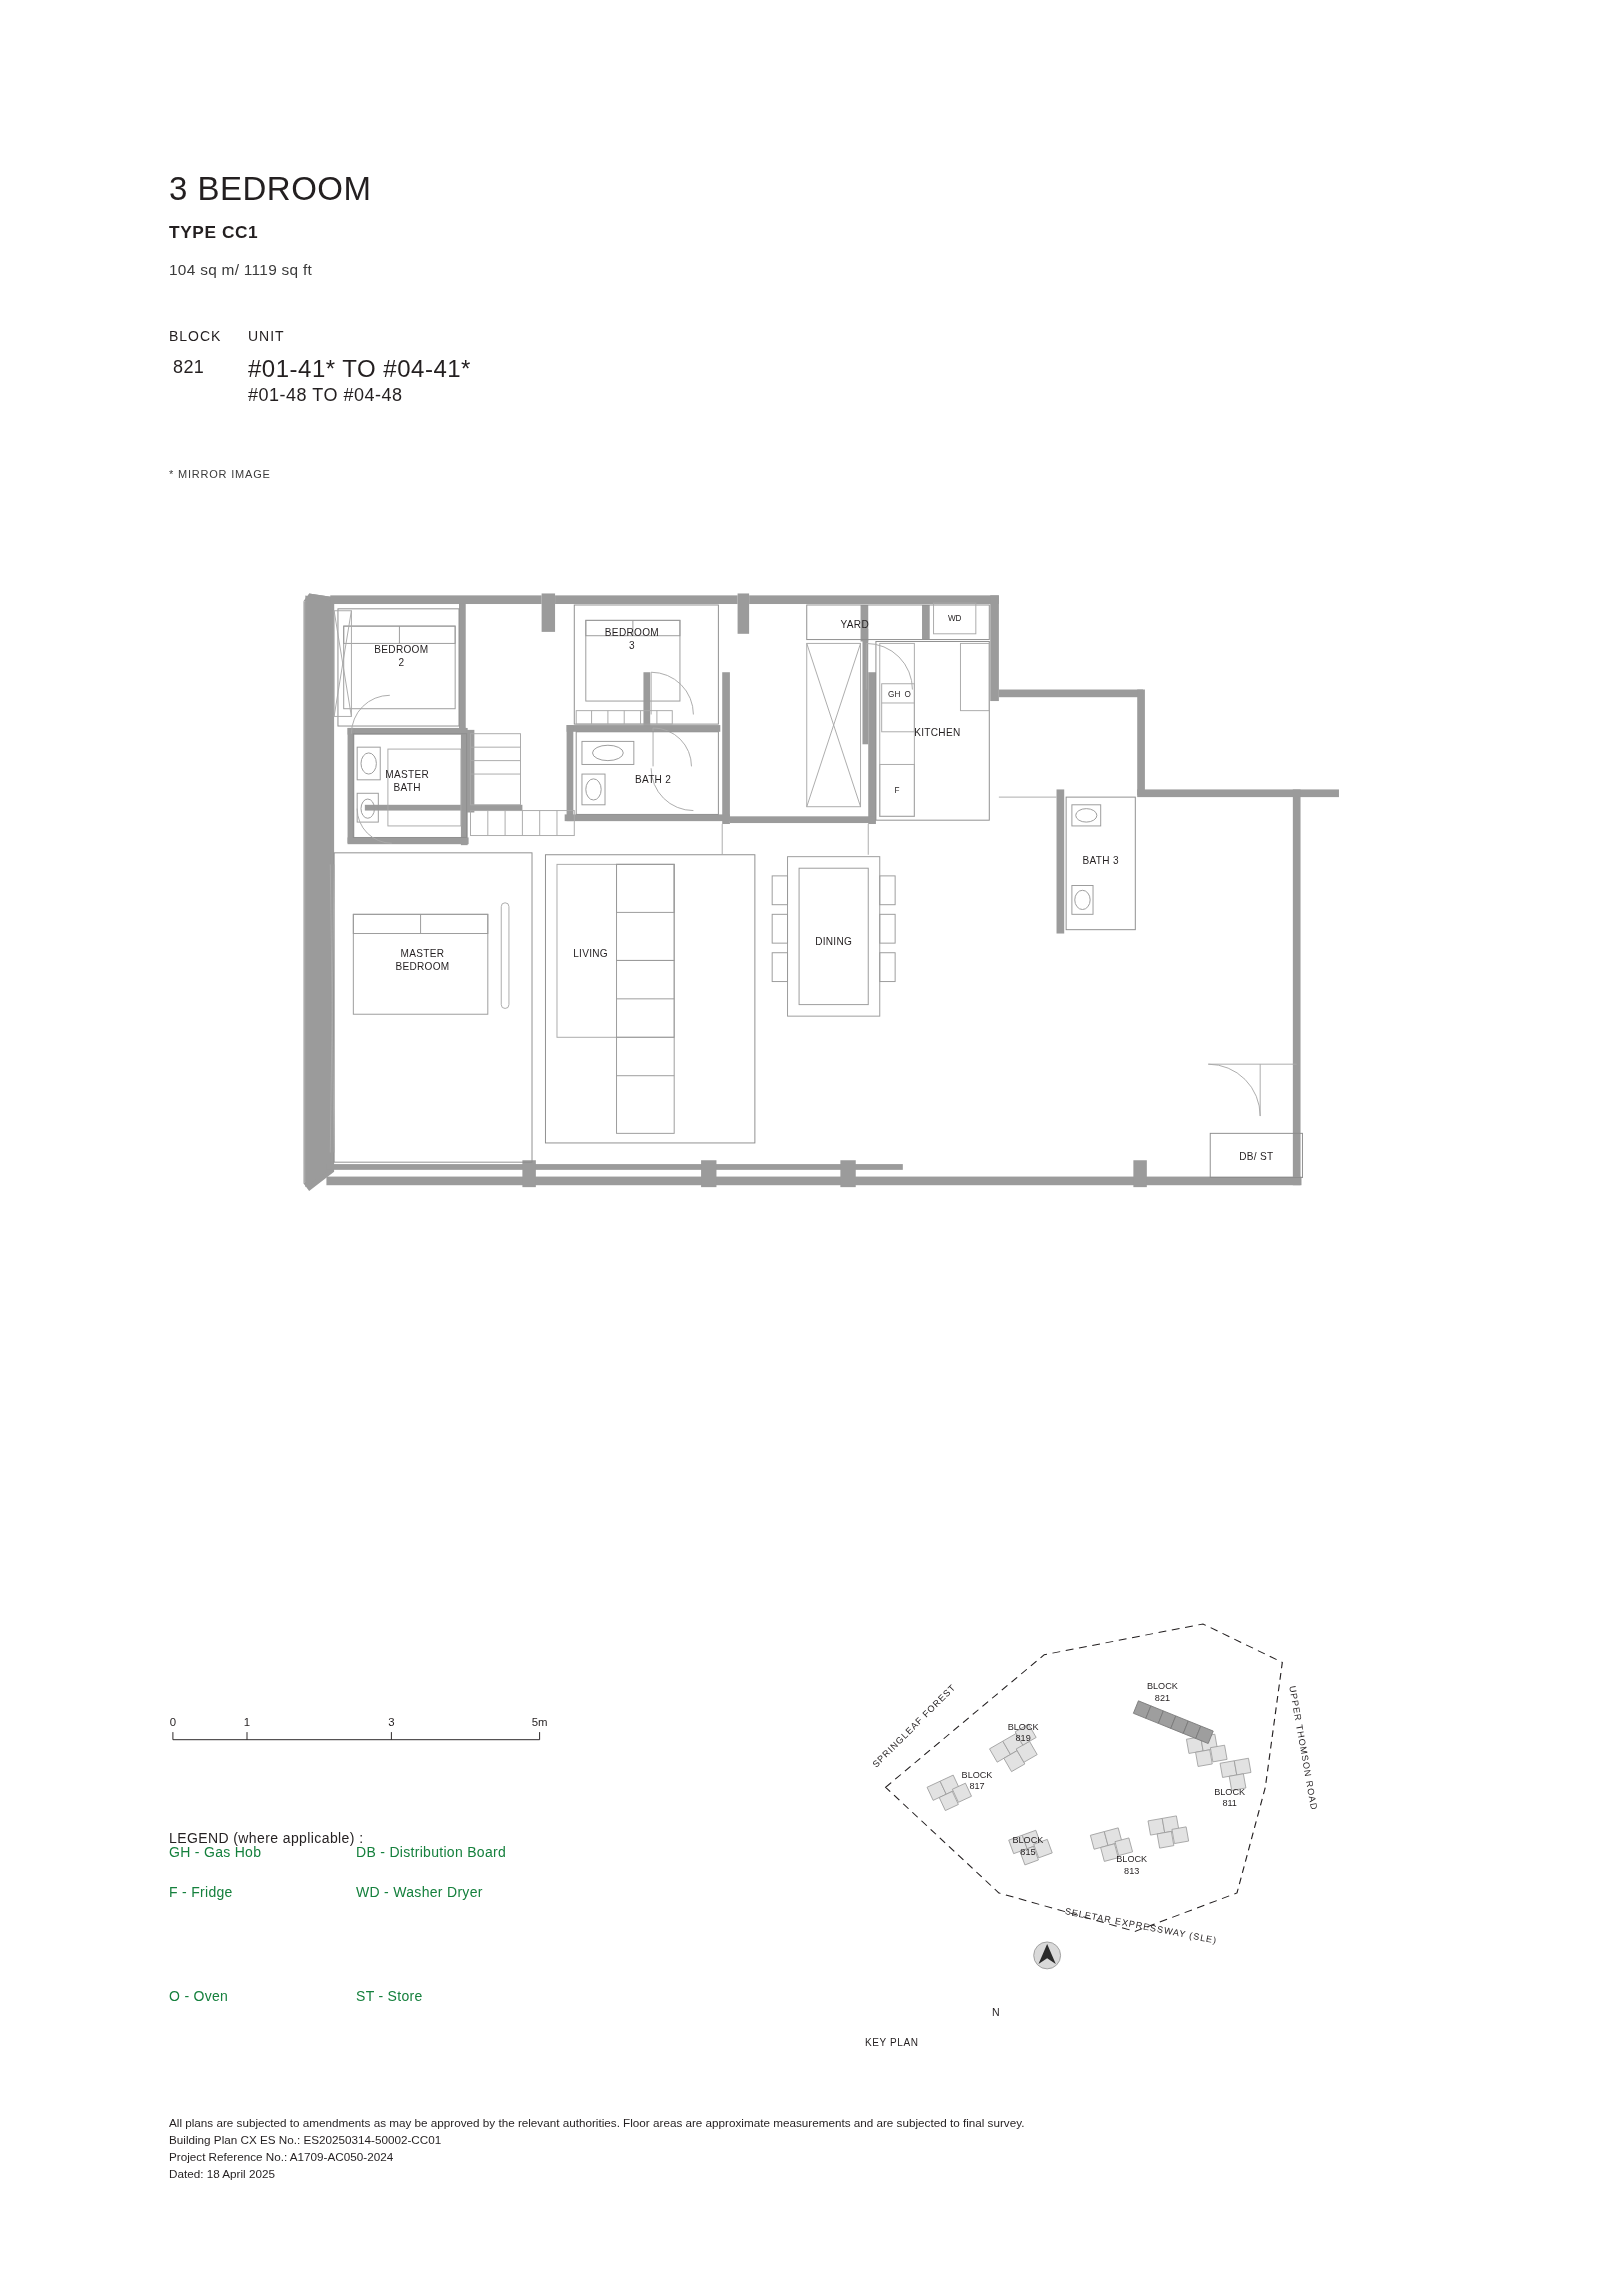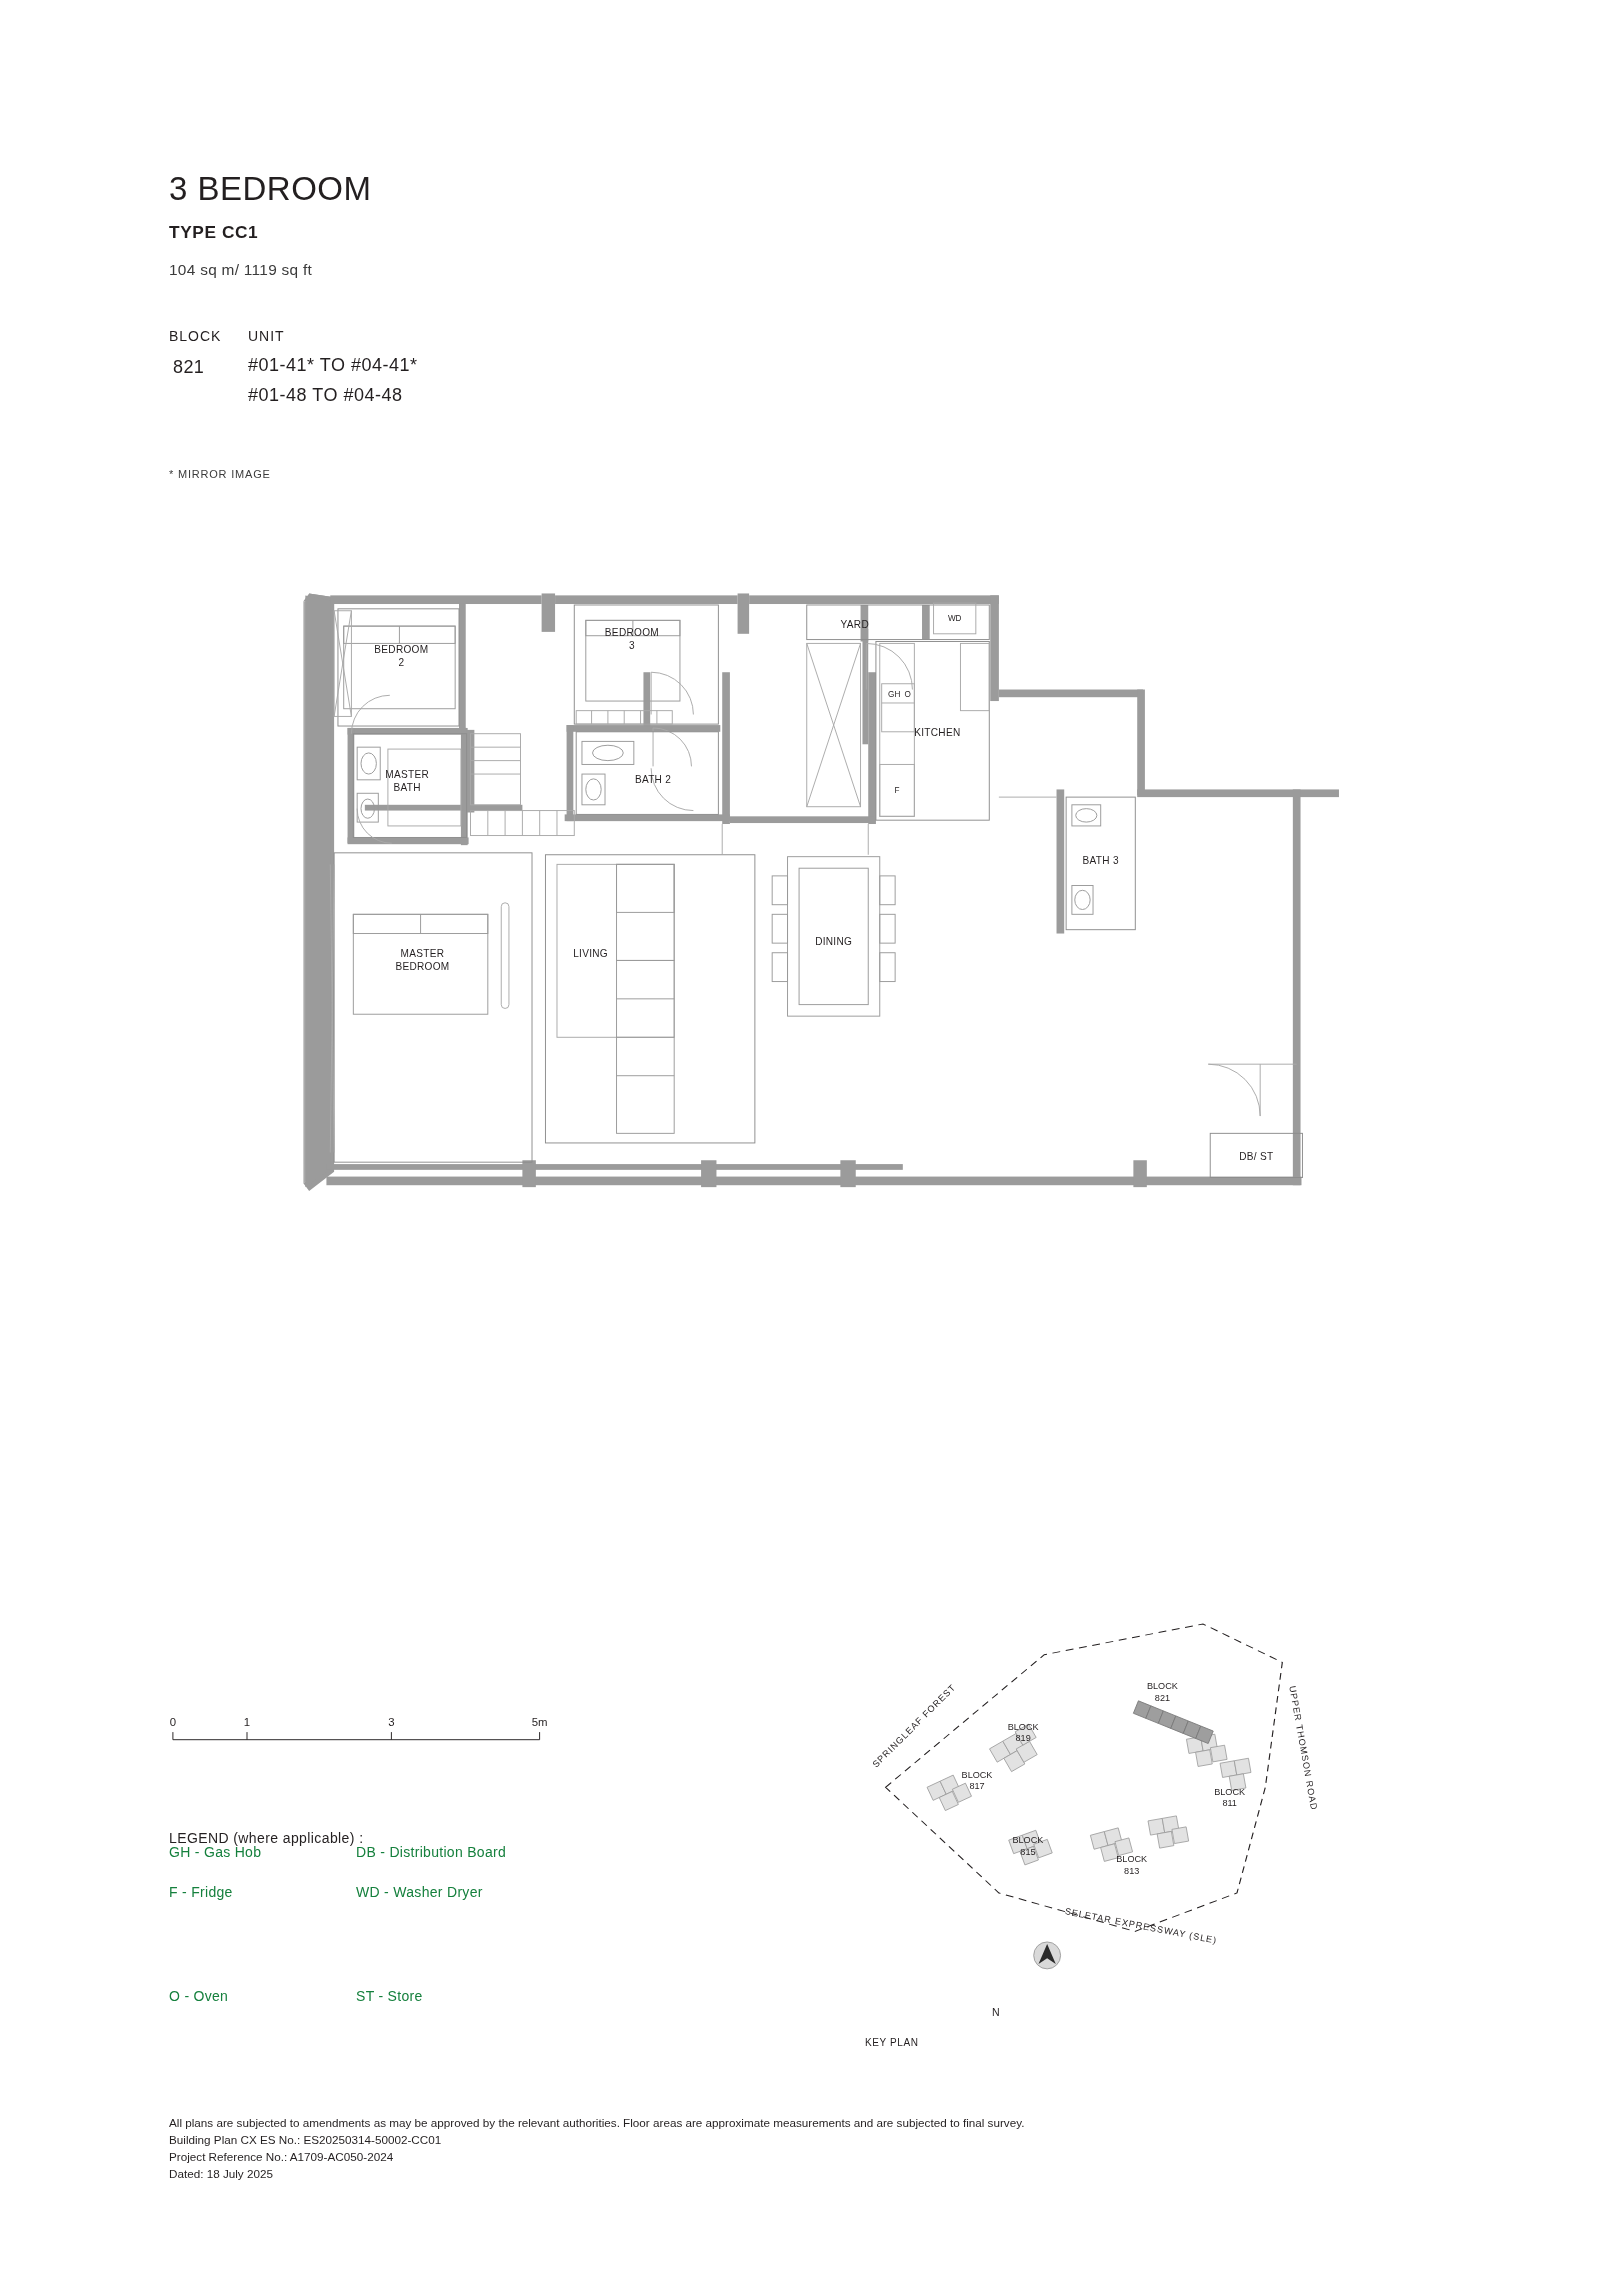--- a/index.html
+++ b/index.html
@@ -25,21 +25,21 @@
     font-size:15.4px; font-weight:400; letter-spacing:0.3px; color:#3b3b3b;
   }
   .blk-head {
     position:absolute; top:328px; font-size:14px; letter-spacing:1px; color:#231f20;
   }
   .blk-head.c1 { left:169px; }
   .blk-head.c2 { left:248px; }
   .blk-num {
     position:absolute; left:173px; top:357px; font-size:18px; letter-spacing:0.4px;
   }
-  .unit-1 { position:absolute; left:248px; top:355px; font-size:18px; letter-spacing:0.5px; }
+  .unit-1 { position:absolute; left:248px; top:355px; font-size:24px; letter-spacing:0.5px; }
   .unit-2 { position:absolute; left:248px; top:385px; font-size:18px; letter-spacing:0.5px; }
   .mirror-note {
     position:absolute; left:169px; top:468px; font-size:11px; letter-spacing:0.8px; color:#3b3b3b;
   }
 
   
   .plan { position:absolute; left:288px; top:576px; width:1172px; height:692px; }
   .plan svg { display:block; }
 
   
@@ -408,17 +408,17 @@
       </g>
     </svg>
   </div>
   <div class="north-letter">N</div>
   <div class="keyplan-label">KEY PLAN</div>
 
   <div class="footer">
     <div>All plans are subjected to amendments as may be approved by the relevant authorities. Floor areas are approximate measurements and are subjected to final survey.</div>
     <div>Building Plan CX ES No.: ES20250314-50002-CC01</div>
     <div>Project Reference No.: A1709-AC050-2024</div>
-    <div>Dated: 18 July 2025</div>
+    <div>Dated: 18 April 2025</div>
   </div>
 
 </div>
 
 
 </body></html>

